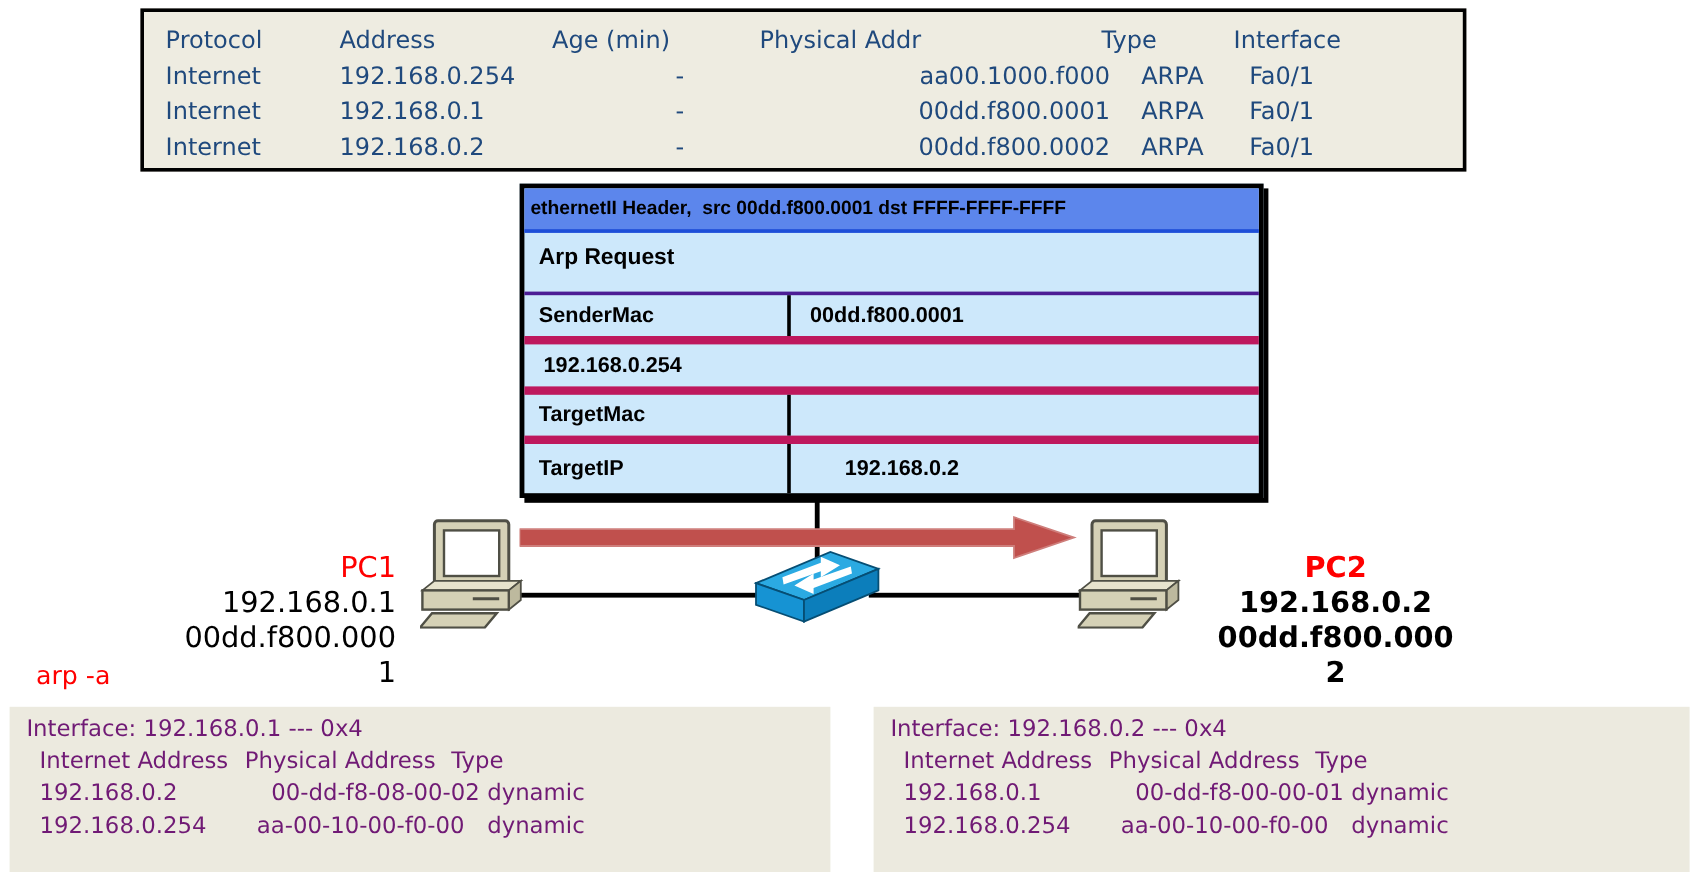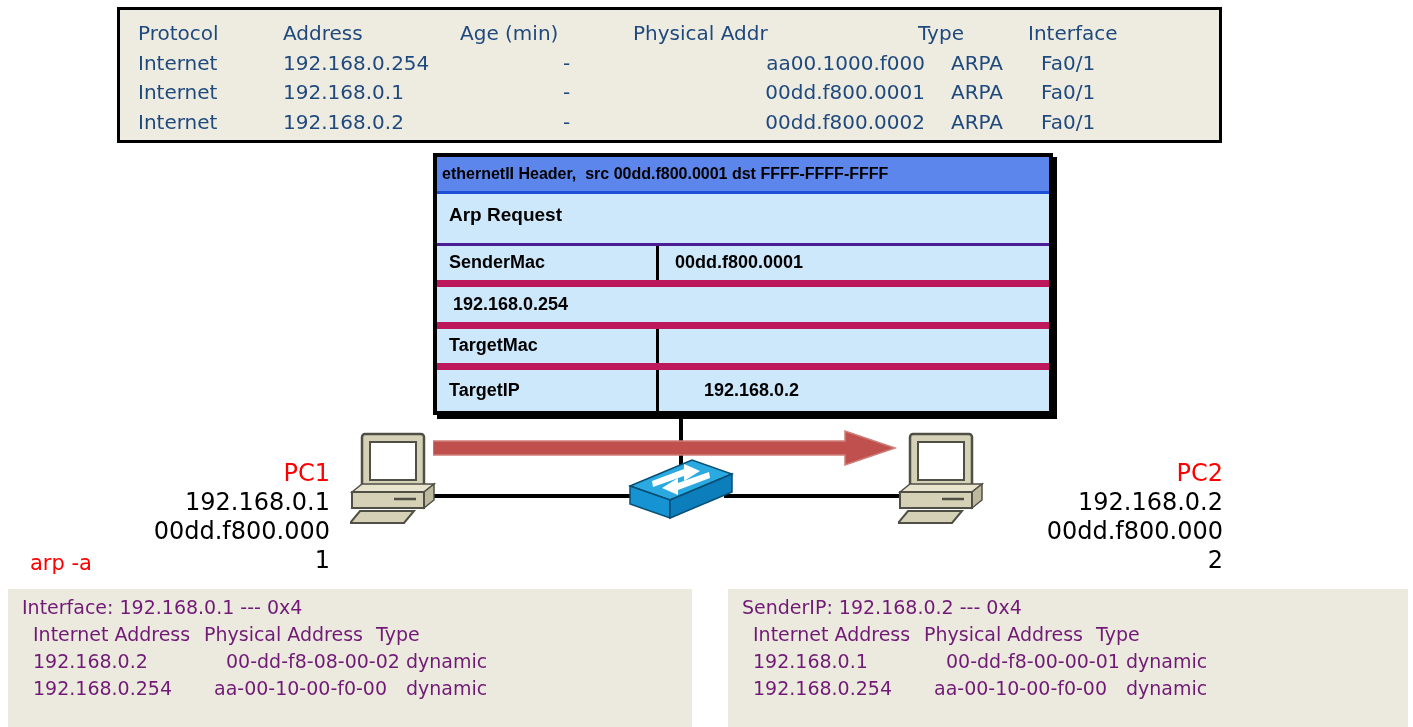--- a/index.html
+++ b/index.html
@@ -39,21 +39,21 @@
   .cable-left{left:430px;width:218px;}
   .cable-right{left:724px;width:186px;}
   .arrow-svg{position:absolute;left:433px;top:428px;}
   .pc-svg{position:absolute;width:88px;height:92px;}
   .pc1-svg{left:350px;top:432px;}
   .pc2-svg{left:898px;top:432px;}
   .switch-svg{position:absolute;left:628px;top:450px;width:106px;height:72px;}
 
   .dev-label{position:absolute;top:429px;font-size:24px;line-height:29px;color:#000;margin-top:30px;}
   .pc1-label{left:140px;width:190px;text-align:right;}
-  .pc2-label{left:1003px;width:220px;text-align:right;}
+  .pc2-label{left:1003px;width:220px;text-align:center;font-weight:bold;}
   .dev-name{color:#FF0000;}
 
   .cmd{position:absolute;left:30px;top:551px;font-size:21px;color:#FF0000;}
 
   
   .abox{position:absolute;top:589px;height:141px;background:#ECEADF;color:#701a75;font-size:19px;}
   .abox1{left:8px;width:684px;}
   .abox2{left:728px;width:680px;}
   .aline{position:absolute;left:0;right:0;height:27px;}
   .al1{top:7px}.al2{top:34px}.al3{top:61px}.al4{top:88px}
@@ -189,21 +189,21 @@
     </div>
     <div class="aline al4">
       <span class="ar1">192.168.0.254</span>
       <span class="ar2b">aa-00-10-00-f0-00</span>
       <span class="ar3">dynamic</span>
     </div>
   </div>
 
   <div class="abox abox2">
     <div class="aline al1">
-      <span class="ai">SenderIP: 192.168.0.2 --- 0x4</span>
+      <span class="ai">Interface: 192.168.0.2 --- 0x4</span>
     </div>
     <div class="aline al2">
       <span class="ah1">Internet Address</span>
       <span class="ah2">Physical Address</span>
       <span class="ah3">Type</span>
     </div>
     <div class="aline al3">
       <span class="ar1">192.168.0.1</span>
       <span class="ar2">00-dd-f8-00-00-01</span>
       <span class="ar3">dynamic</span>

